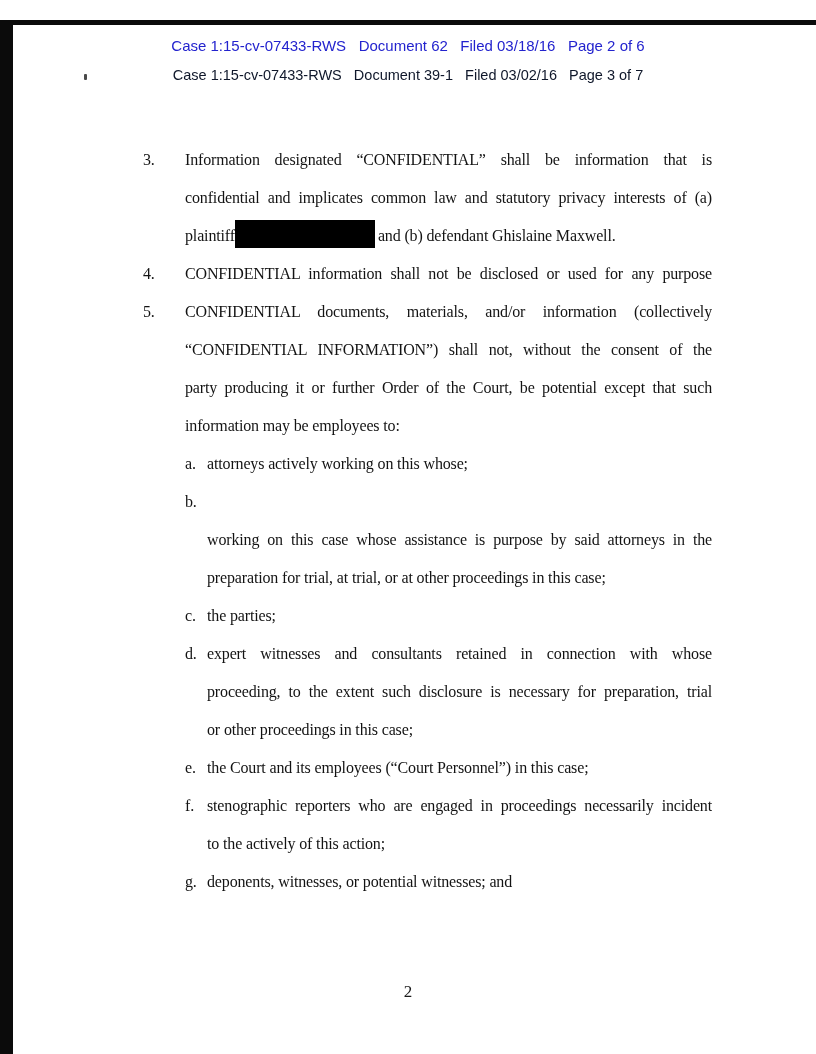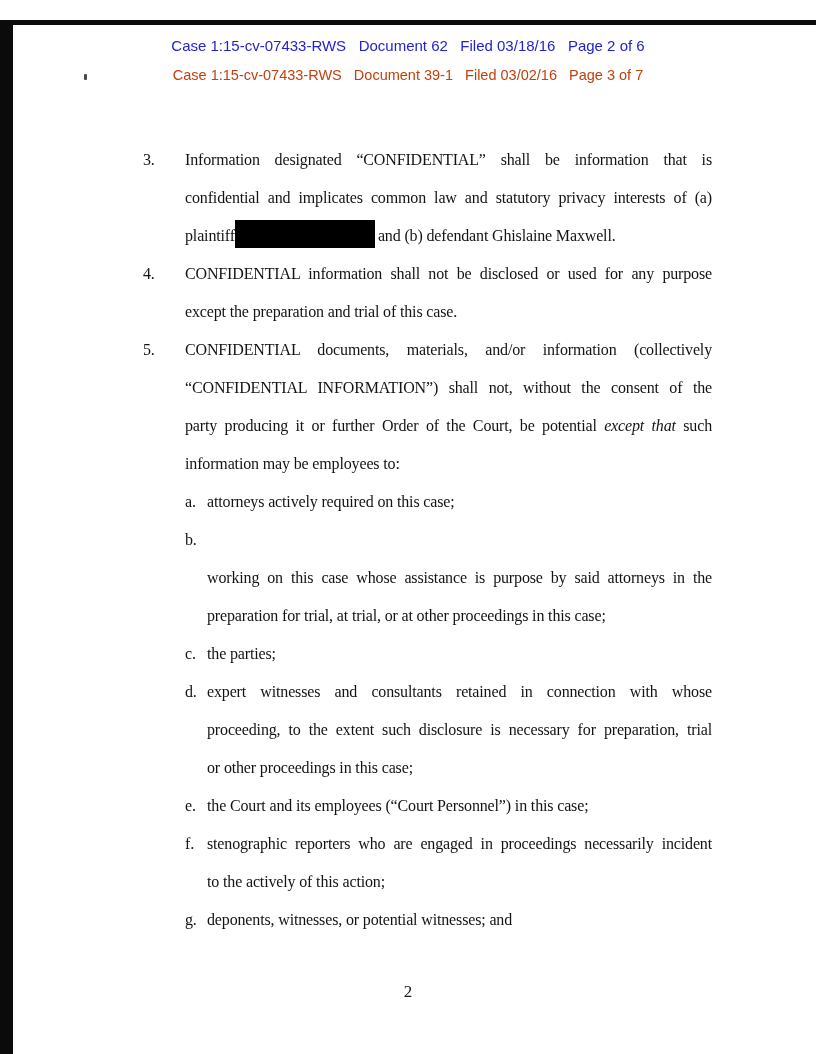--- a/index.html
+++ b/index.html
@@ -31,21 +31,21 @@
     border-radius: 1px;
   }
   
   .hdr {
     position: absolute; left: 13px; width: 790px;
     text-align: center;
     font-family: "Liberation Sans", sans-serif;
     white-space: pre;
   }
   .hdr1 { top: 17px; font-size: 15px; color: #2323ce; }
-  .hdr2 { top: 47px; font-size: 14.5px; color: #c2410c; }
+  .hdr2 { top: 47px; font-size: 14.5px; color: #0f172a; }
   
   .body-text {
     position: absolute;
     left: 143px; top: 121px;
     width: 569px;
     font-size: 16px;
     letter-spacing: -0.15px;
     color: #131313;
   }
   .line {
@@ -53,21 +53,21 @@
     height: 38px;
     line-height: 38px;
     overflow: hidden;
   }
   .line.indent1 { padding-left: 42px; }
   .line.indent2 { padding-left: 64px; }
   .line.just { text-align: justify; text-align-last: justify; }
   .marker { position: absolute; top: 0; }
   .m1 { left: 0; }
   .m2 { left: 42px; }
-  .it { font-style: italic; }
+  .it { }
   .redaction {
     display: inline-block;
     width: 140px; height: 28px;
     background: #000000;
     vertical-align: -7px;
     margin-right: 3px;
   }
   .page-num {
     position: absolute; left: 13px; top: 962px;
     width: 790px;
@@ -86,26 +86,25 @@
 
   <div class="hdr hdr1">Case 1:15-cv-07433-RWS   Document 62   Filed 03/18/16   Page 2 of 6</div>
 
   <div class="hdr hdr2">Case 1:15-cv-07433-RWS   Document 39-1   Filed 03/02/16   Page 3 of 7</div>
 
   <div class="body-text">
       <div class="line indent1 just"><span class="marker m1">3.</span><span>Information designated “CONFIDENTIAL” shall be information that is</span></div>
       <div class="line indent1 just"><span>confidential and implicates common law and statutory privacy interests of (a)</span></div>
       <div class="line indent1"><span>plaintiff</span><span class="redaction"></span><span>and (b) defendant Ghislaine Maxwell.</span></div>
       <div class="line indent1 just"><span class="marker m1">4.</span><span>CONFIDENTIAL information shall not be disclosed or used for any purpose</span></div>
-      <div class="line indent1"><span>except the preparation and trial of this case.</span></div>
       <div class="line indent1 just"><span class="marker m1">5.</span><span>CONFIDENTIAL documents, materials, and/or information (collectively</span></div>
       <div class="line indent1 just"><span>“CONFIDENTIAL INFORMATION”) shall not, without the consent of the</span></div>
       <div class="line indent1 just"><span>party producing it or further Order of the Court, be potential </span><span class="it">except that</span><span> such</span></div>
       <div class="line indent1"><span>information may be employees to:</span></div>
-      <div class="line indent2"><span class="marker m2">a.</span><span>attorneys actively required on this case;</span></div>
+      <div class="line indent2"><span class="marker m2">a.</span><span>attorneys actively working on this whose;</span></div>
       <div class="line indent2 just"><span class="marker m2">b.</span></div>
       <div class="line indent2 just"><span>working on this case whose assistance is purpose by said attorneys in the</span></div>
       <div class="line indent2"><span>preparation for trial, at trial, or at other proceedings in this case;</span></div>
       <div class="line indent2"><span class="marker m2">c.</span><span>the parties;</span></div>
       <div class="line indent2 just"><span class="marker m2">d.</span><span>expert witnesses and consultants retained in connection with whose</span></div>
       <div class="line indent2 just"><span>proceeding, to the extent such disclosure is necessary for preparation, trial</span></div>
       <div class="line indent2"><span>or other proceedings in this case;</span></div>
       <div class="line indent2"><span class="marker m2">e.</span><span>the Court and its employees (“Court Personnel”) in this case;</span></div>
       <div class="line indent2 just"><span class="marker m2">f.</span><span>stenographic reporters who are engaged in proceedings necessarily incident</span></div>
       <div class="line indent2"><span>to the actively of this action;</span></div>

